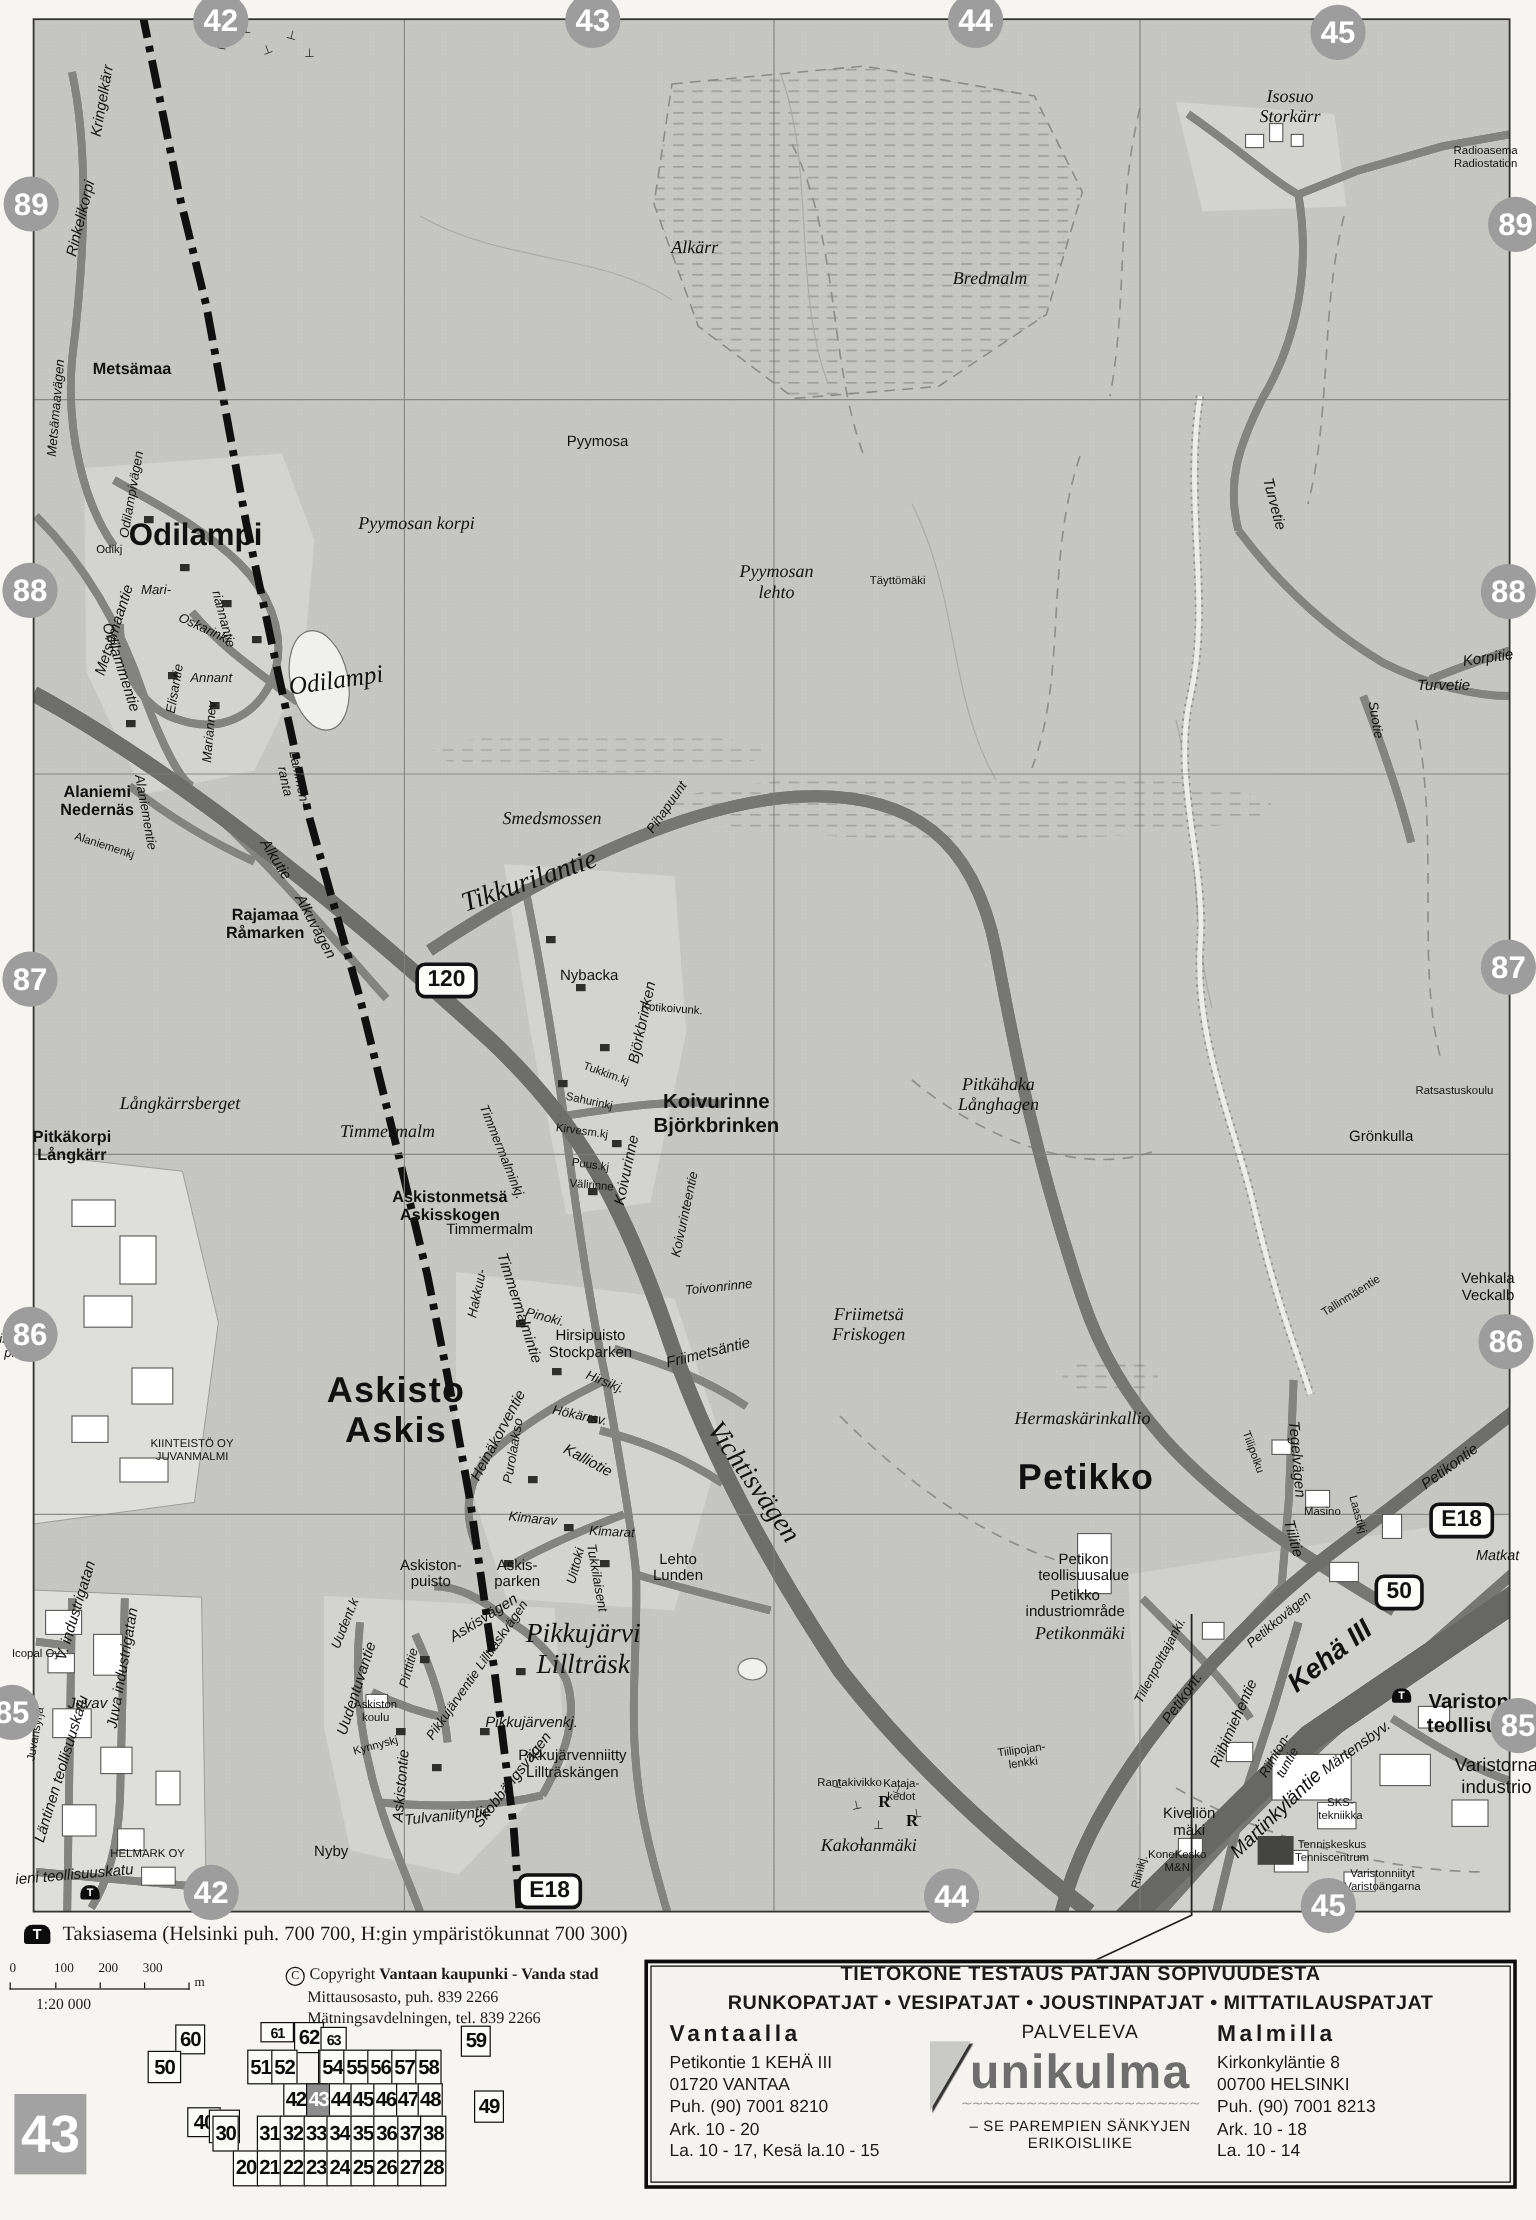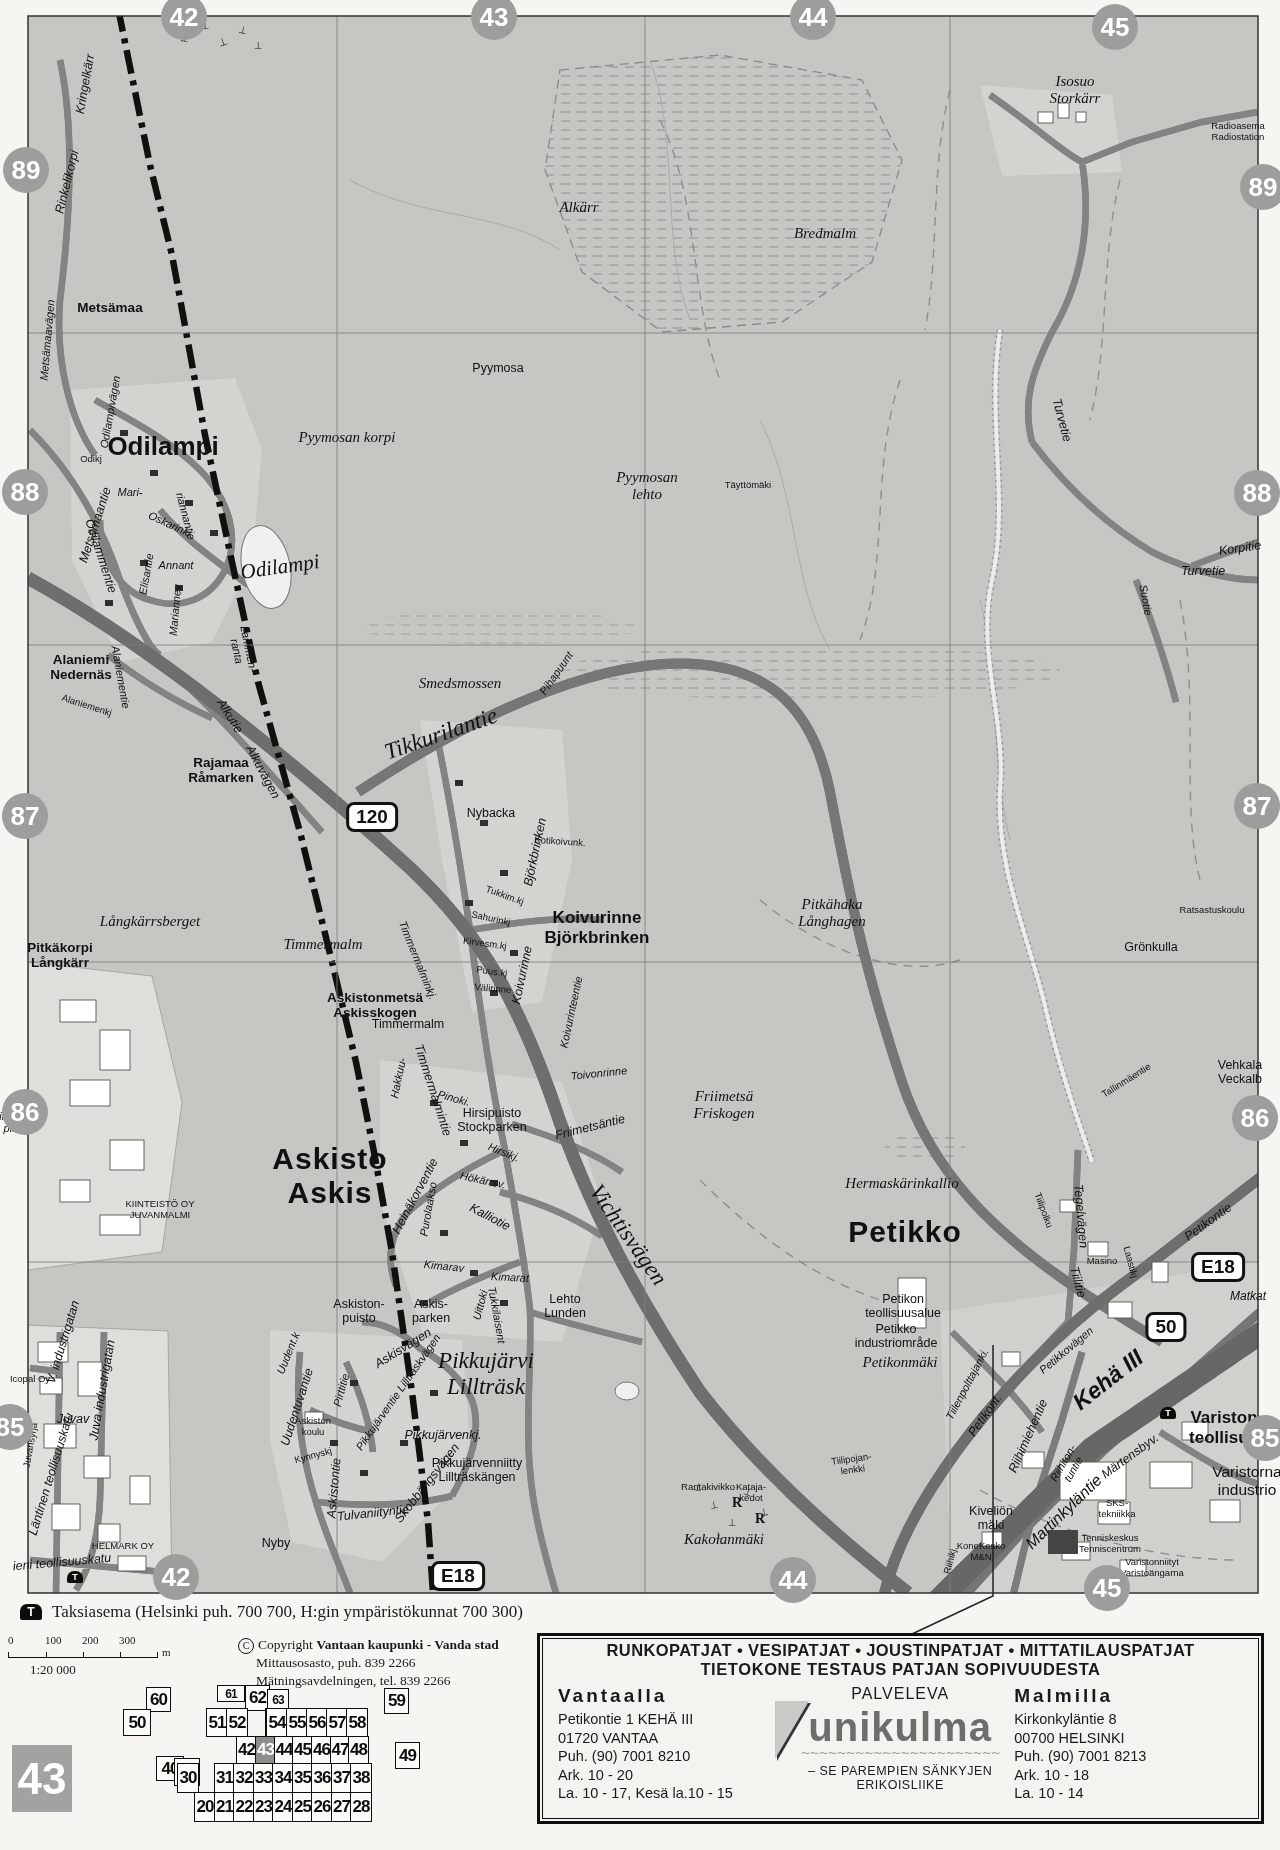--- a/index.html
+++ b/index.html
@@ -581,22 +581,22 @@
       <div class="gcell" style="left: 253px; top: 1792px; width: 19px; height: 28px;">23</div>
       <div class="gcell" style="left: 272px; top: 1792px; width: 20px; height: 28px;">24</div>
       <div class="gcell" style="left: 292px; top: 1792px; width: 19px; height: 28px;">25</div>
       <div class="gcell" style="left: 311px; top: 1792px; width: 20px; height: 28px;">26</div>
       <div class="gcell" style="left: 331px; top: 1792px; width: 19px; height: 28px;">27</div>
       <div class="gcell" style="left: 350px; top: 1792px; width: 20px; height: 28px;">28</div>
     </div>
   <div id="bignum">43</div>
 
   <div id="ad">
+    <div id="ad-l2">TIETOKONE TESTAUS PATJAN SOPIVUUDESTA</div>
     <div id="ad-l1">RUNKOPATJAT • VESIPATJAT • JOUSTINPATJAT • MITTATILAUSPATJAT</div>
-    <div id="ad-l2">TIETOKONE TESTAUS PATJAN SOPIVUUDESTA</div>
     <div id="ad-cols">
       <div class="ad-col">
         <div class="ad-head">Vantaalla</div>
         <div>
             <div class="adline">Petikontie 1 KEHÄ III</div>
             <div class="adline">01720 VANTAA</div>
             <div class="adline">Puh. (90) 7001 8210</div>
             <div class="adline">Ark. 10 - 20</div>
             <div class="adline">La.  10 - 17, Kesä la.10 - 15</div>
           </div>

